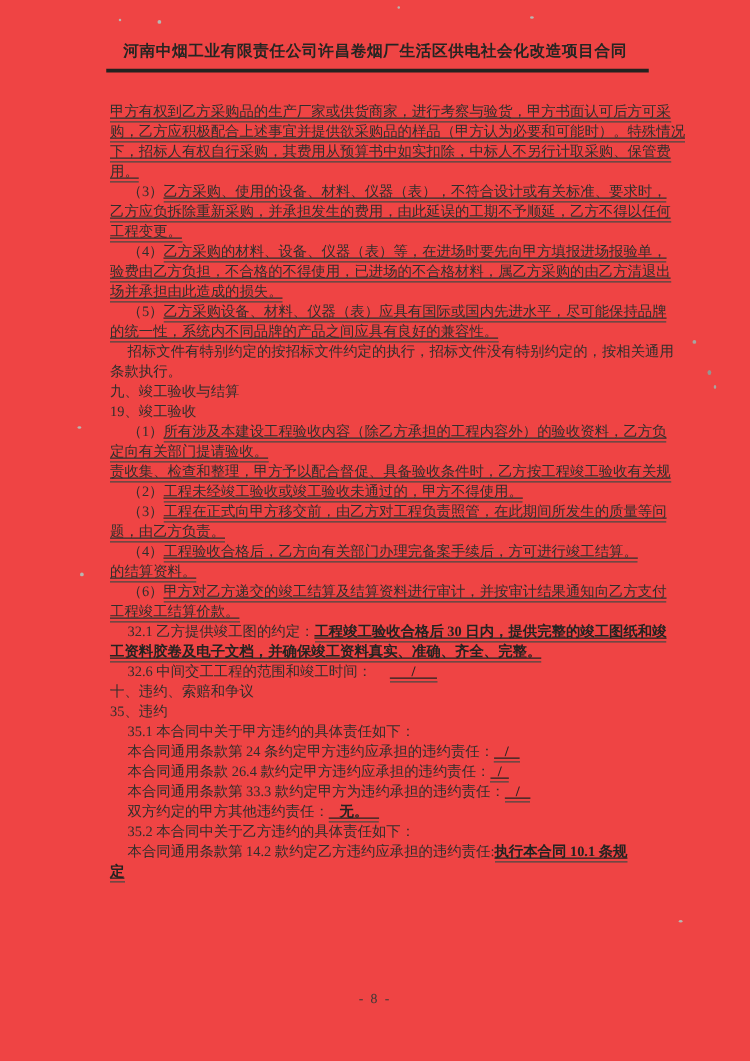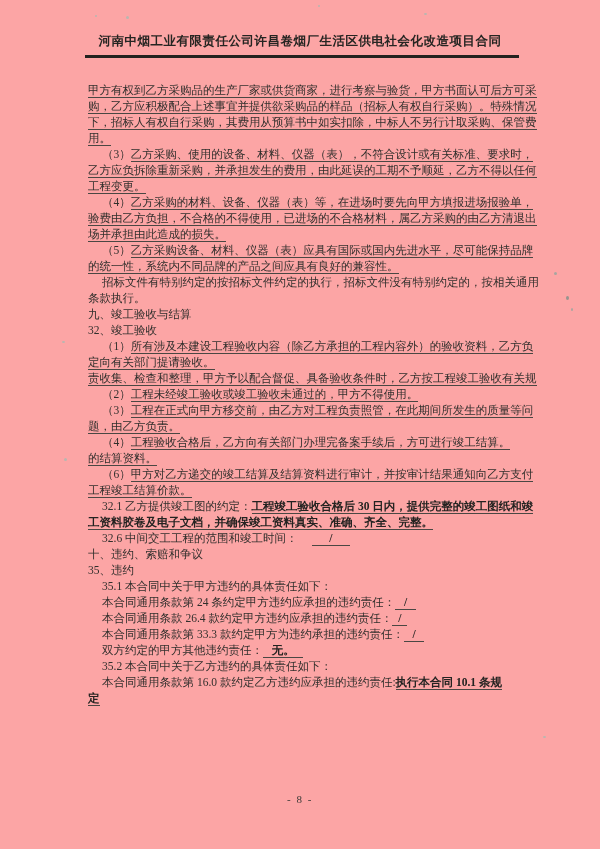--- a/index.html
+++ b/index.html
@@ -1,21 +1,21 @@
 <!DOCTYPE html>
 <html><head>
 <meta charset="utf-8">
 <style>
   html, body { margin: 0; padding: 0; }
   body { background: #ffffff; }
   .page {
     position: relative;
     width: 600px;
     height: 849px;
-    background: #fca5a5;
+    background: #ef4444;
     font-family: "Liberation Serif", "DejaVu Serif", serif;
     color: #2e2d2b;
     overflow: hidden;
   }
   .header-title {
     position: absolute;
     top: 33px;
     left: 0;
     right: 0;
     text-align: center;
@@ -44,20 +44,21 @@
   }
   .line {
     white-space: pre;
     height: 16px;
     overflow: visible;
   }
   .line.indent { padding-left: 14px; }
   .u {
     border-bottom: 1px solid #4a4743;
     padding-bottom: 0.5px;
+    text-decoration: underline;
   }
   .b {
     font-weight: bold;
     color: #242321;
   }
   .page-number {
     position: absolute;
     top: 793px;
     left: 0;
     right: 0;
@@ -86,35 +87,35 @@
 <body>
 
 <div class="page">
 
   <div class="header-title">河南中烟工业有限责任公司许昌卷烟厂生活区供电社会化改造项目合同</div>
 
   <div class="header-rule"></div>
 
   <div class="contract-body">
       <div class="line"><span class="u">甲方有权到乙方采购品的生产厂家或供货商家，进行考察与验货，甲方书面认可后方可采</span></div>
-      <div class="line"><span class="u">购，乙方应积极配合上述事宜并提供欲采购品的样品（招标人有权自行采购）。特殊情况</span></div>
+      <div class="line"><span class="u">购，乙方应积极配合上述事宜并提供欲采购品的样品（甲方认为必要和可能时）。特殊情况</span></div>
       <div class="line"><span class="u">下，招标人有权自行采购，其费用从预算书中如实扣除，中标人不另行计取采购、保管费</span></div>
       <div class="line"><span class="u">用。</span></div>
       <div class="line indent"><span>（3）</span><span class="u">乙方采购、使用的设备、材料、仪器（表），不符合设计或有关标准、要求时，</span></div>
       <div class="line"><span class="u">乙方应负拆除重新采购，并承担发生的费用，由此延误的工期不予顺延，乙方不得以任何</span></div>
       <div class="line"><span class="u">工程变更。</span></div>
       <div class="line indent"><span>（4）</span><span class="u">乙方采购的材料、设备、仪器（表）等，在进场时要先向甲方填报进场报验单，</span></div>
       <div class="line"><span class="u">验费由乙方负担，不合格的不得使用，已进场的不合格材料，属乙方采购的由乙方清退出</span></div>
       <div class="line"><span class="u">场并承担由此造成的损失。</span></div>
       <div class="line indent"><span>（5）</span><span class="u">乙方采购设备、材料、仪器（表）应具有国际或国内先进水平，尽可能保持品牌</span></div>
       <div class="line"><span class="u">的统一性，系统内不同品牌的产品之间应具有良好的兼容性。</span></div>
       <div class="line indent"><span>招标文件有特别约定的按招标文件约定的执行，招标文件没有特别约定的，按相关通用</span></div>
       <div class="line"><span>条款执行。</span></div>
       <div class="line"><span>九、竣工验收与结算</span></div>
-      <div class="line"><span>32、竣工验收</span></div>
+      <div class="line"><span>19、竣工验收</span></div>
       <div class="line indent"><span>（1）</span><span class="u">所有涉及本建设工程验收内容（除乙方承担的工程内容外）的验收资料，乙方负</span></div>
       <div class="line"><span class="u">定向有关部门提请验收。</span></div>
       <div class="line"><span class="u">责收集、检查和整理，甲方予以配合督促、具备验收条件时，乙方按工程竣工验收有关规</span></div>
       <div class="line indent"><span>（2）</span><span class="u">工程未经竣工验收或竣工验收未通过的，甲方不得使用。</span></div>
       <div class="line indent"><span>（3）</span><span class="u">工程在正式向甲方移交前，由乙方对工程负责照管，在此期间所发生的质量等问</span></div>
       <div class="line"><span class="u">题，由乙方负责。</span></div>
       <div class="line indent"><span>（4）</span><span class="u">工程验收合格后，乙方向有关部门办理完备案手续后，方可进行竣工结算。</span></div>
       <div class="line"><span class="u">的结算资料。</span></div>
       <div class="line indent"><span>（6）</span><span class="u">甲方对乙方递交的竣工结算及结算资料进行审计，并按审计结果通知向乙方支付</span></div>
       <div class="line"><span class="u">工程竣工结算价款。</span></div>
@@ -122,21 +123,21 @@
       <div class="line"><span class="u b">工资料胶卷及电子文档，并确保竣工资料真实、准确、齐全、完整。</span></div>
       <div class="line indent"><span>32.6 中间交工工程的范围和竣工时间：&nbsp;&nbsp;&nbsp;&nbsp;&nbsp;</span><span class="u b">&nbsp;&nbsp;&nbsp;&nbsp;&nbsp;&nbsp;/&nbsp;&nbsp;&nbsp;&nbsp;&nbsp;&nbsp;</span></div>
       <div class="line"><span>十、违约、索赔和争议</span></div>
       <div class="line"><span>35、违约</span></div>
       <div class="line indent"><span>35.1 本合同中关于甲方违约的具体责任如下：</span></div>
       <div class="line indent"><span>本合同通用条款第 24 条约定甲方违约应承担的违约责任：</span><span class="u b">&nbsp;&nbsp;&nbsp;/&nbsp;&nbsp;&nbsp;</span></div>
       <div class="line indent"><span>本合同通用条款 26.4 款约定甲方违约应承担的违约责任：</span><span class="u b">&nbsp;&nbsp;/&nbsp;&nbsp;</span></div>
       <div class="line indent"><span>本合同通用条款第 33.3 款约定甲方为违约承担的违约责任：</span><span class="u b">&nbsp;&nbsp;&nbsp;/&nbsp;&nbsp;&nbsp;</span></div>
       <div class="line indent"><span>双方约定的甲方其他违约责任：</span><span class="u b">&nbsp;&nbsp;&nbsp;无。&nbsp;&nbsp;&nbsp;</span></div>
       <div class="line indent"><span>35.2 本合同中关于乙方违约的具体责任如下：</span></div>
-      <div class="line indent"><span>本合同通用条款第 16.0 款约定乙方违约应承担的违约责任:</span><span class="u b">执行本合同 10.1 条规</span></div>
+      <div class="line indent"><span>本合同通用条款第 14.2 款约定乙方违约应承担的违约责任:</span><span class="u b">执行本合同 10.1 条规</span></div>
       <div class="line"><span class="u b">定</span></div>
     </div>
 
   <div class="page-number">- 8 -</div>
 
   <div class="speck s1"></div>
   <div class="speck s2"></div>
   <div class="speck s3"></div>
   <div class="speck s4"></div>
   <div class="speck s5"></div>

